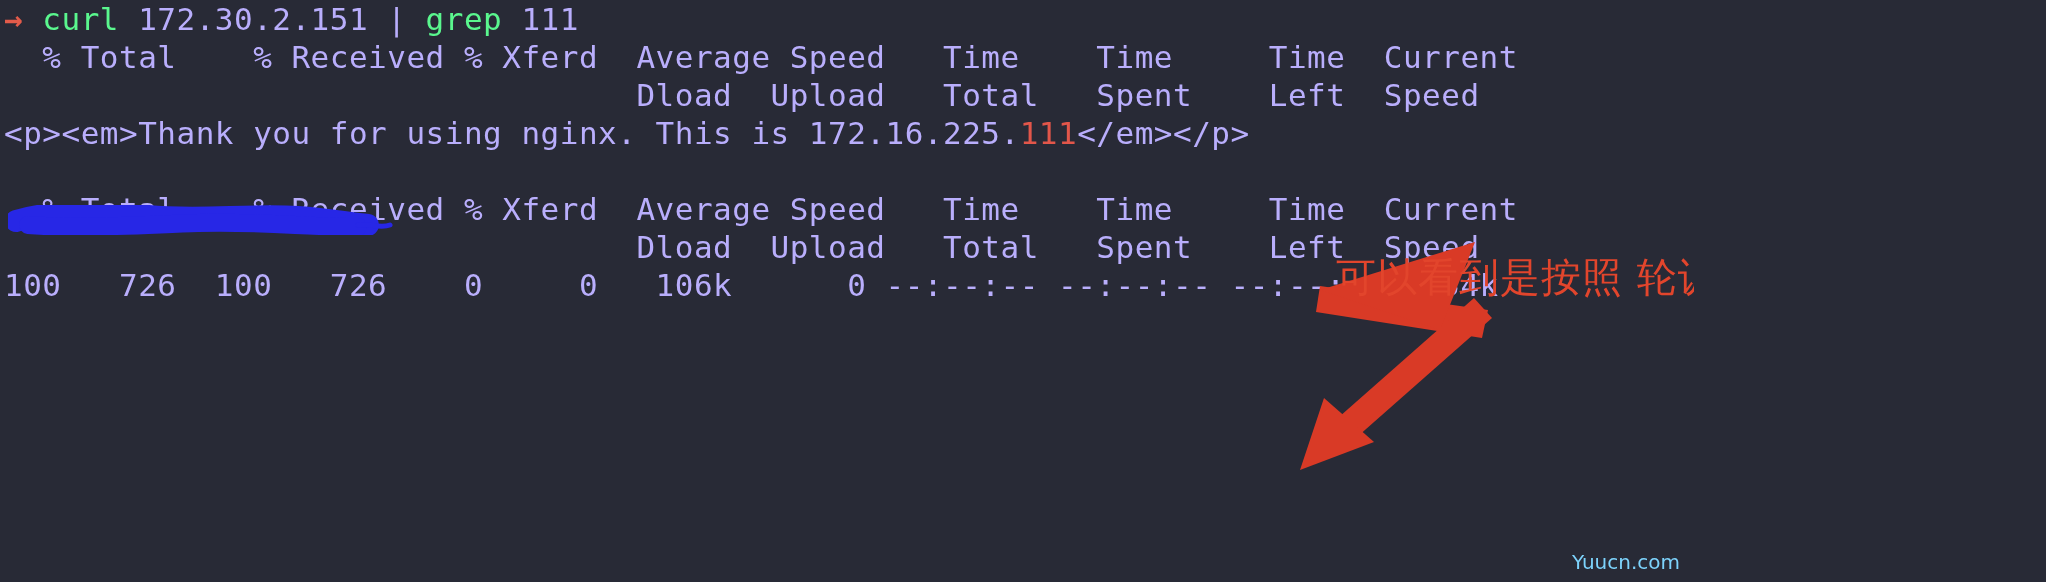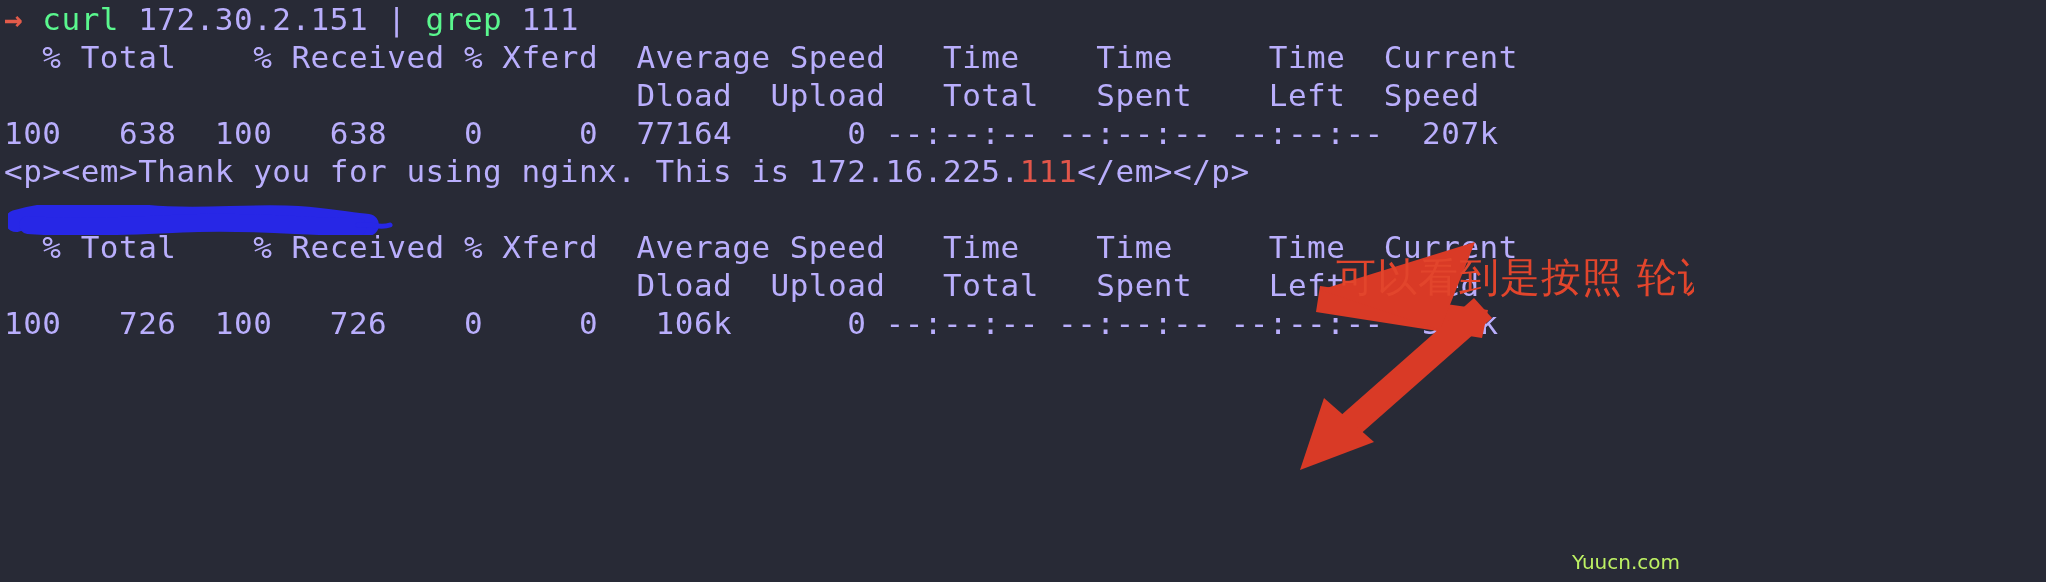--- a/index.html
+++ b/index.html
@@ -79,34 +79,33 @@
     color: #e2452c;
     white-space: pre;
   }
 
   #watermark {
     position: absolute;
     right: 14px;
     bottom: 8px;
     font-family: "DejaVu Sans", "Liberation Sans", sans-serif;
     font-size: 20px;
-    color: #bef264;
+    color: #7dd3fc;
     white-space: pre;
   }
 </style>
 </head>
 <body>
 
 <div id="screen">
 
   <div class="term" id="terminal-body">
       <div class="line"><span class="arrow-glyph">→ </span><span class="cmd">curl</span><span class="plain"> 172.30.2.151 | </span><span class="cmd">grep</span><span class="plain"> 111</span></div>
       <div class="line"><span class="plain">  % Total    % Received % Xferd  Average Speed   Time    Time     Time  Current</span></div>
       <div class="line"><span class="plain">                                 Dload  Upload   Total   Spent    Left  Speed</span></div>
-      <div class="line"><span class="plain">100   638  100   638    0     0  77164      0 --:--:-- --:--:-- --:--:--  207k</span></div>
       <div class="line"><span class="plain">&lt;p&gt;&lt;em&gt;Thank you for using nginx. This is 172.16.225.</span><span class="match">111</span><span class="plain">&lt;/em&gt;&lt;/p&gt;</span></div>
       <div class="line blank"> </div>
       <div class="line"><span class="plain">  % Total    % Received % Xferd  Average Speed   Time    Time     Time  Current</span></div>
       <div class="line"><span class="plain">                                 Dload  Upload   Total   Spent    Left  Speed</span></div>
       <div class="line"><span class="plain">100   726  100   726    0     0   106k      0 --:--:-- --:--:-- --:--:--  354k</span></div>
     </div>
 
   <svg id="redaction" viewBox="0 0 405 30" preserveAspectRatio="none">
     <path d="M8,16 C40,6 90,6 140,11 C190,16 240,9 290,12 C320,14 340,18 360,20" stroke="#2727e6" stroke-width="22" stroke-linecap="round" fill="none"></path>
     <path d="M20,20 C70,24 130,20 190,18 C250,16 300,22 350,22" stroke="#2727e6" stroke-width="18" stroke-linecap="round" fill="none"></path>

